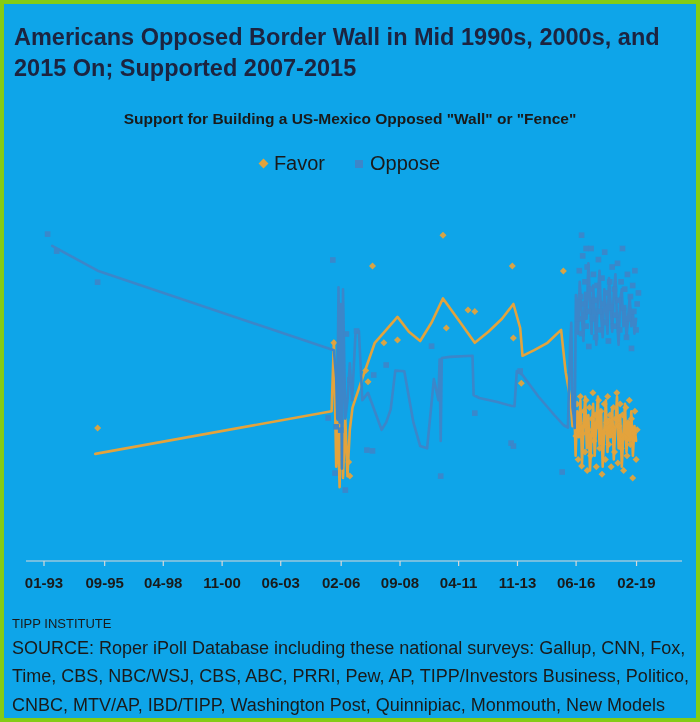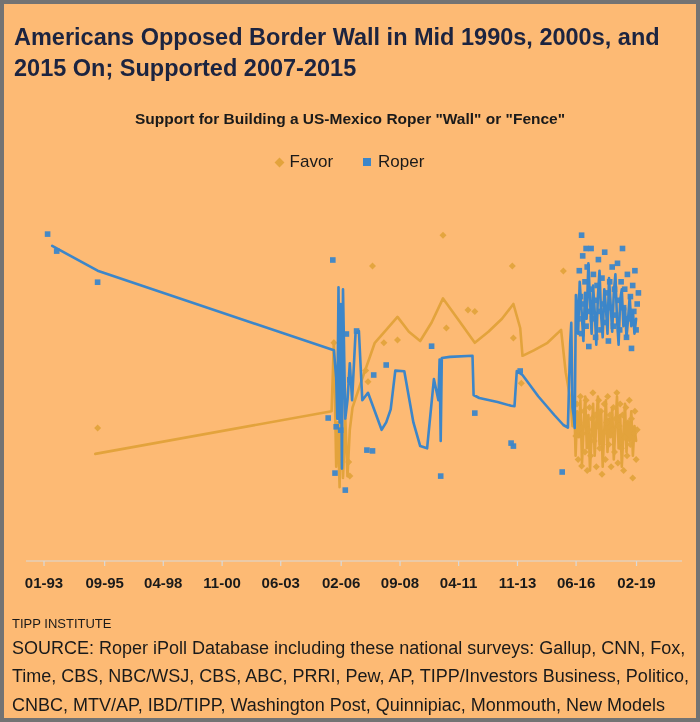--- a/index.html
+++ b/index.html
@@ -1,52 +1,52 @@
 <!DOCTYPE html>
 <html><head>
 <meta charset="utf-8">
 <style>
   html,body{margin:0;padding:0;background:#fff;}
   .frame{position:relative;width:700px;height:722px;box-sizing:border-box;
-         border:4px solid #737373;background:#fdba74;overflow:hidden;
+         border:4px solid #84cc16;background:#0ea5e9;overflow:hidden;
          font-family:"Liberation Sans",sans-serif;}
   .title{position:absolute;left:10px;top:18px;width:678px;
          font-size:23.5px;line-height:1.32;font-weight:bold;color:#1c2440;}
   .subtitle{position:absolute;left:0;top:106px;width:100%;text-align:center;
          font-size:15.5px;font-weight:bold;color:#1a1a1a;}
   .legend{position:absolute;left:0;top:148px;width:100%;display:flex;
          justify-content:center;align-items:center;gap:30px;
-         font-size:17px;color:#1a1a1a;}
+         font-size:20px;color:#1a1a1a;}
   .legend-item{display:flex;align-items:center;gap:7px;}
   .marker-diamond{width:7px;height:7px;transform:rotate(45deg);display:inline-block;}
   .marker-square{width:8px;height:8px;display:inline-block;}
   #chart-svg{position:absolute;left:0;top:184px;}
   #chart-svg text{font-family:"Liberation Sans",sans-serif;font-size:15px;
          font-weight:bold;fill:#1a1a1a;}
   .footer{position:absolute;left:8px;top:612px;width:686px;color:#1a1a1a;}
   .footer-org{font-size:13px;margin-bottom:3px;}
   .footer-source{font-size:18px;line-height:1.58;}
 </style>
 </head>
 <body>
 
 <div class="frame">
 
   <div class="title">Americans Opposed Border Wall in Mid 1990s, 2000s, and 2015 On; Supported 2007-2015</div>
 
-  <div class="subtitle">Support for Building a US-Mexico Roper "Wall" or "Fence"</div>
+  <div class="subtitle">Support for Building a US-Mexico Opposed "Wall" or "Fence"</div>
 
   <div class="legend">
     <div class="legend-item">
       <span class="marker-diamond" id="favor-swatch" style="background: rgb(227, 163, 60);"></span>
       <span>Favor</span>
     </div>
     <div class="legend-item">
       <span class="marker-square" id="oppose-swatch" style="background: rgb(60, 134, 201);"></span>
-      <span>Roper</span>
+      <span>Oppose</span>
     </div>
   </div>
 
   <svg id="chart-svg" width="700" height="420" viewBox="0 0 700 420">
       <g>
         <line x1="22" y1="373" x2="678" y2="373" stroke="#D9D9D9" stroke-width="1.2"></line>
         <line x1="40" y1="373" x2="40" y2="378" stroke="#D9D9D9" stroke-width="1.2"></line>
         <text x="40" y="400" text-anchor="middle">01-93</text>
         <line x1="100.66240000000164" y1="373" x2="100.66240000000164" y2="378" stroke="#D9D9D9" stroke-width="1.2"></line>
         <text x="100.66240000000164" y="400" text-anchor="middle">09-95</text>

